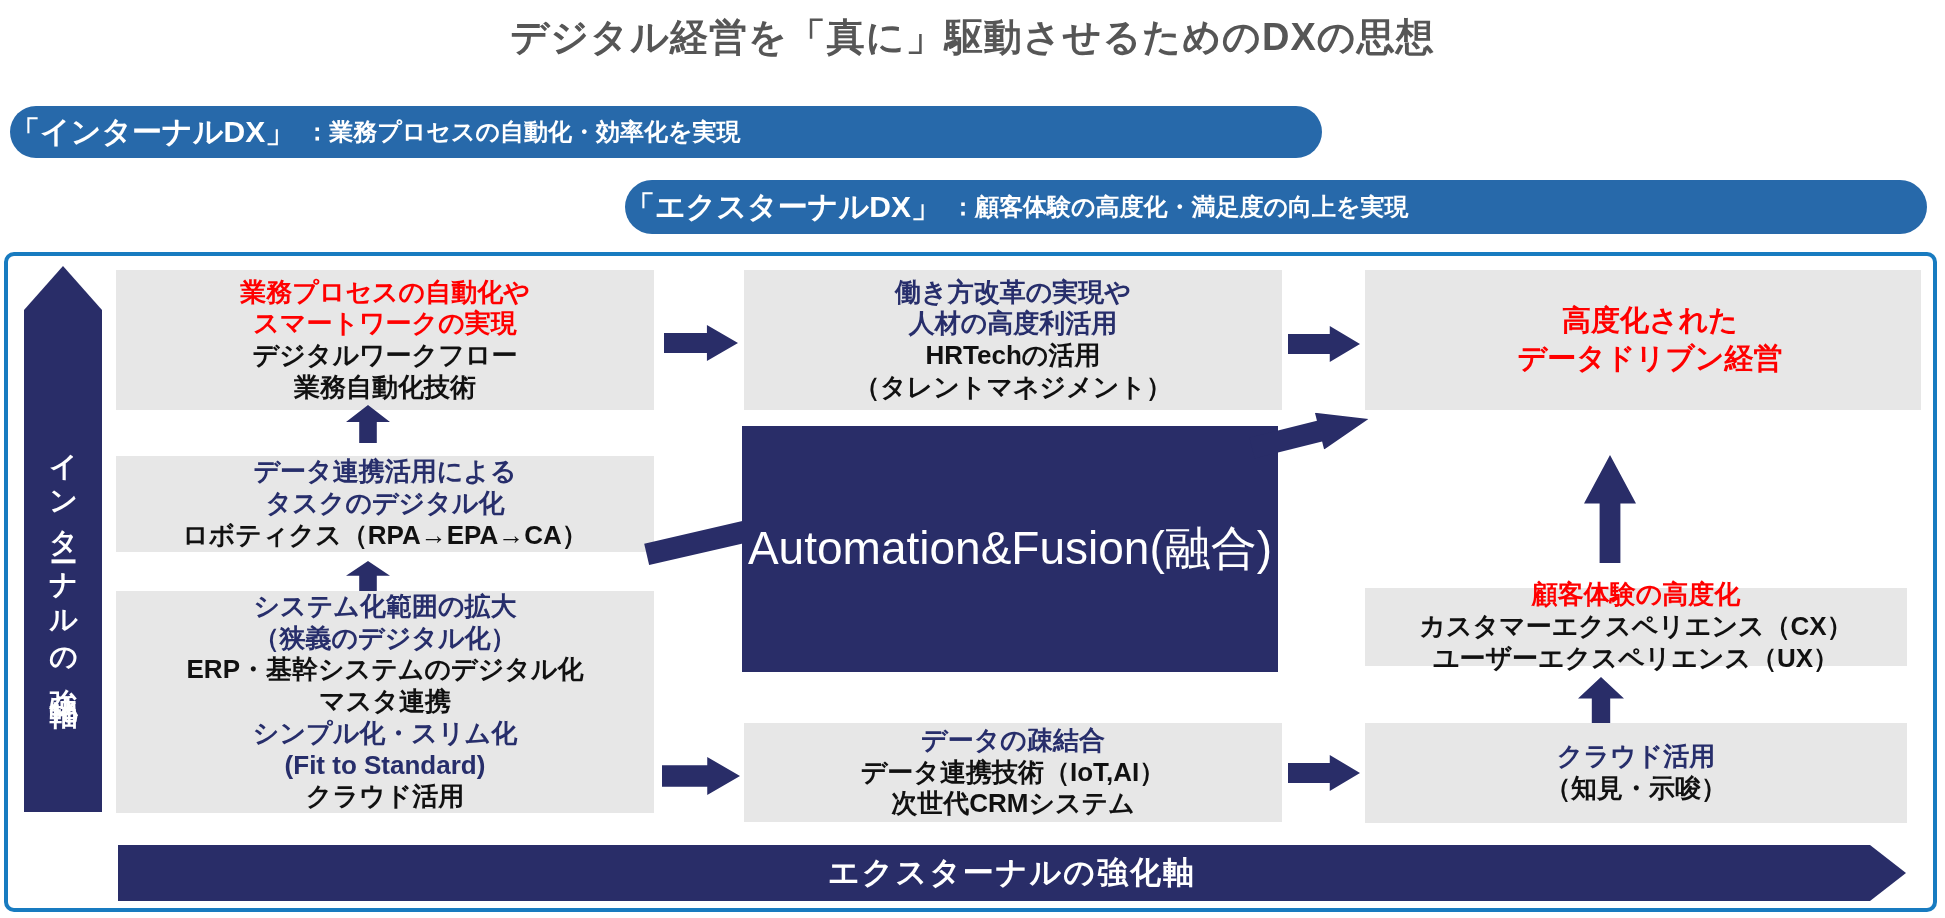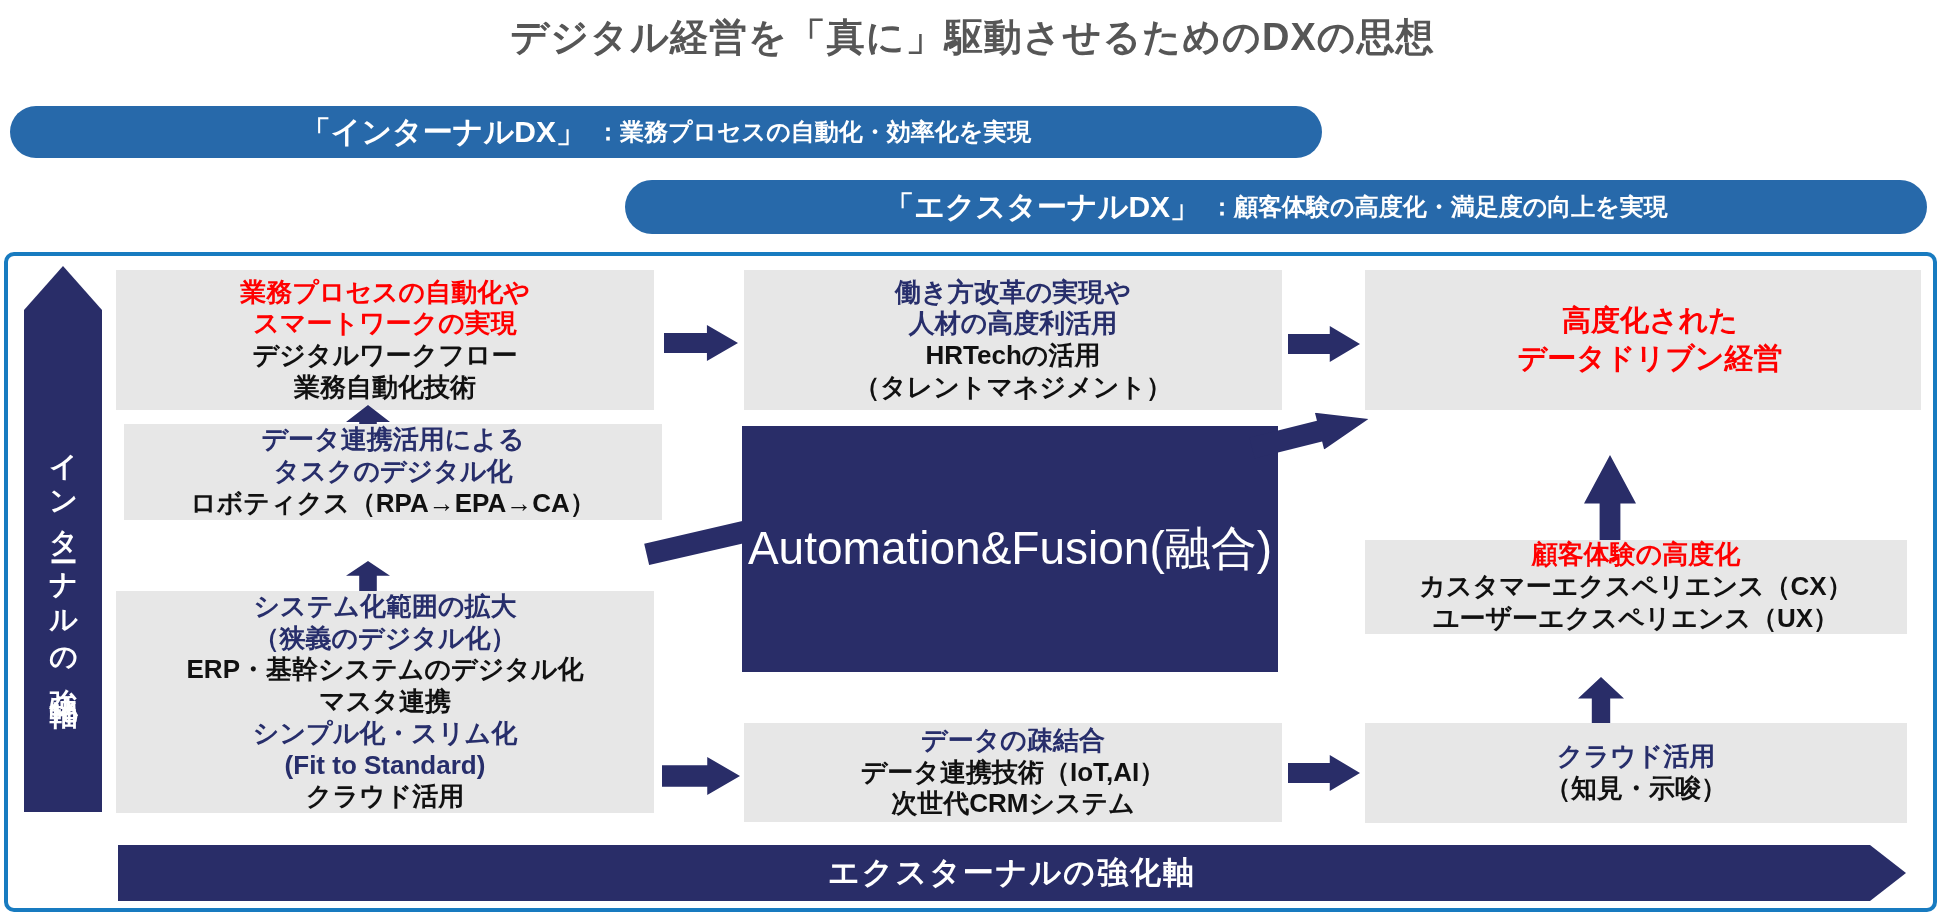--- a/index.html
+++ b/index.html
@@ -6,21 +6,21 @@
   .stage{
     position:relative;width:1945px;height:918px;background:#ffffff;overflow:hidden;
     font-family:"Liberation Sans","DejaVu Sans",sans-serif;
   }
   .title{
     position:absolute;top:12px;left:0;width:100%;text-align:center;
     font-size:38px;font-weight:bold;color:#565656;letter-spacing:1px;
   }
   .pill{
     position:absolute;background:#2769aa;border-radius:27px;color:#ffffff;
-    display:flex;align-items:center;justify-content:center;white-space:nowrap;
+    display:flex;align-items:center;white-space:nowrap;
   }
   .pill1{left:10px;top:106px;width:1312px;height:52px;}
   .pill2{left:625px;top:180px;width:1302px;height:54px;}
   .pill-label{font-size:30px;font-weight:bold;}
   .pill-desc{font-size:24px;font-weight:bold;margin-left:10px;}
   .frame{
     position:absolute;left:4px;top:252px;width:1925px;height:652px;
     border:4px solid #187bc0;border-radius:10px;background:transparent;
   }
   .vaxis{
@@ -64,26 +64,26 @@
     transform:rotate(-14deg);transform-origin:0 50%;
   }
   .haxis{
     position:absolute;left:118px;top:845px;width:1788px;height:56px;background:#292d68;
     clip-path:polygon(0 0,calc(100% - 36px) 0,100% 50%,calc(100% - 36px) 100%,0 100%);
     display:flex;align-items:center;justify-content:center;
   }
   .haxis-text{color:#ffffff;font-size:31px;font-weight:bold;letter-spacing:2px;}
   
   .box-a{left:116px;top:270px;width:538px;height:140px;}
-  .box-b{left:116px;top:424px;width:538px;height:96px;margin-left:8px;}
+  .box-b{left:116px;top:456px;width:538px;height:96px;}
   .box-c{left:116px;top:591px;width:538px;height:222px;}
   .box-d{left:744px;top:270px;width:538px;height:140px;}
   .box-e{left:744px;top:723px;width:538px;height:99px;}
   .box-f{left:1365px;top:270px;width:542px;height:140px;padding-left:14px;}
-  .box-g{left:1365px;top:540px;width:542px;height:94px;}
+  .box-g{left:1365px;top:588px;width:542px;height:78px;}
   .box-h{left:1365px;top:723px;width:542px;height:100px;}
   .ar-ad{left:664px;top:325px;width:74px;height:36px;}
   .ar-df{left:1288px;top:326px;width:72px;height:36px;}
   .ar-ce{left:662px;top:757px;width:78px;height:38px;}
   .ar-eh{left:1288px;top:755px;width:72px;height:36px;}
   .up-ab{left:346px;top:405px;width:44px;height:38px;}
   .up-bc{left:346px;top:561px;width:44px;height:33px;}
   .up-gf{left:1584px;top:455px;width:52px;height:108px;}
   .up-hg{left:1578px;top:677px;width:46px;height:48px;}
 </style>

